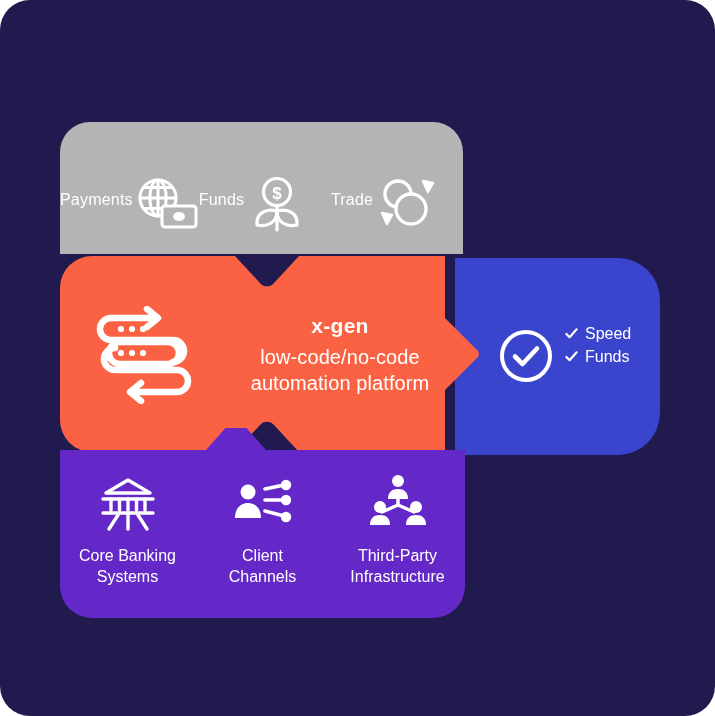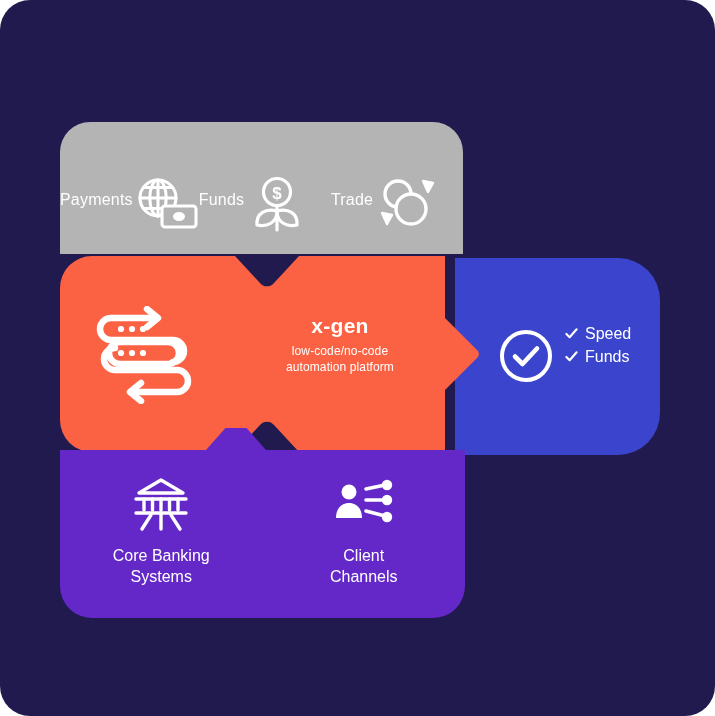--- a/index.html
+++ b/index.html
@@ -116,21 +116,21 @@
     color: #ffffff;
     text-align: center;
   }
   #xgen-title {
     font-size: 21px;
     font-weight: bold;
     letter-spacing: .3px;
     margin-bottom: 6px;
   }
   .xgen-sub {
-    font-size: 12px;
+    font-size: 20px;
     line-height: 1.32;
     letter-spacing: .1px;
   }
 
   
   #purple-panel {
     left: 60px;
     top: 428px;
     width: 405px;
     height: 190px;
@@ -317,17 +317,36 @@
           <g fill="#ffffff">
             <circle cx="55" cy="11" r="5.2"></circle>
             <circle cx="55" cy="26" r="5.2"></circle>
             <circle cx="55" cy="43" r="5.2"></circle>
           </g>
         </svg>
         <span class="label">Client
 Channels</span>
       </div>
 
+      <div class="purple-item">
+        <svg class="picon" viewBox="0 0 64 58">
+          <g stroke="#ffffff" stroke-width="3.4" fill="none" stroke-linecap="round">
+            <line x1="32" y1="22" x2="32" y2="31"></line>
+            <line x1="32" y1="31" x2="16" y2="38"></line>
+            <line x1="32" y1="31" x2="48" y2="38"></line>
+          </g>
+          <g fill="#ffffff">
+            <circle cx="32" cy="7" r="6"></circle>
+            <path d="M22 25 C22 18 26 15 32 15 C38 15 42 18 42 25 Z"></path>
+            <circle cx="14" cy="33" r="6"></circle>
+            <path d="M4 51 C4 44 8 41 14 41 C20 41 24 44 24 51 Z"></path>
+            <circle cx="50" cy="33" r="6"></circle>
+            <path d="M40 51 C40 44 44 41 50 41 C56 41 60 44 60 51 Z"></path>
+          </g>
+        </svg>
+        <span class="label">Third-Party
+Infrastructure</span>
+      </div>
 
     </div>
   </div>
 
 </div>
 
 </body></html>

